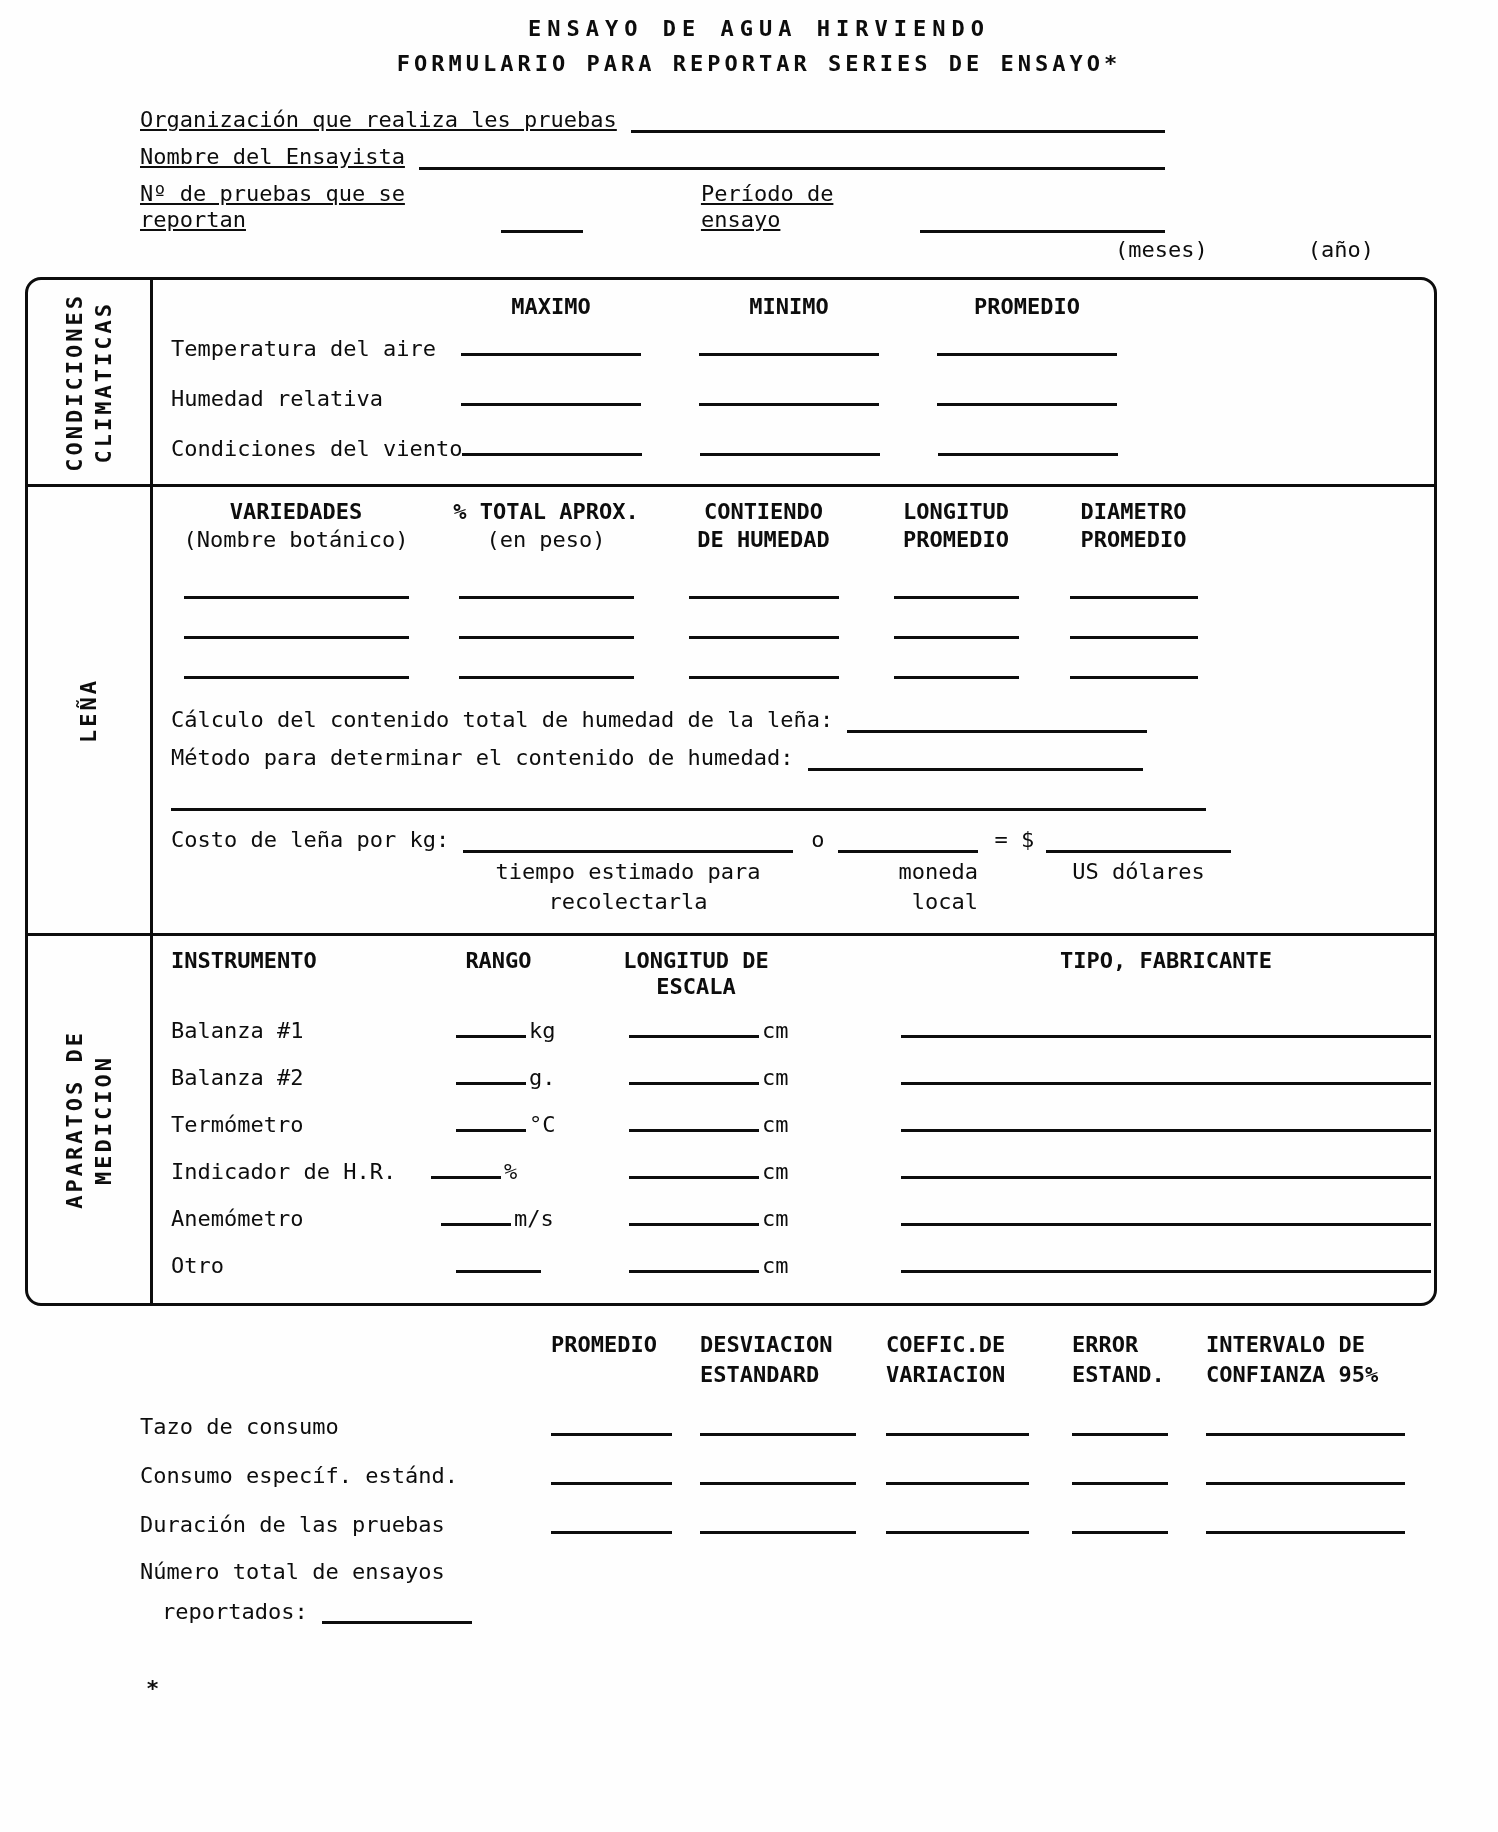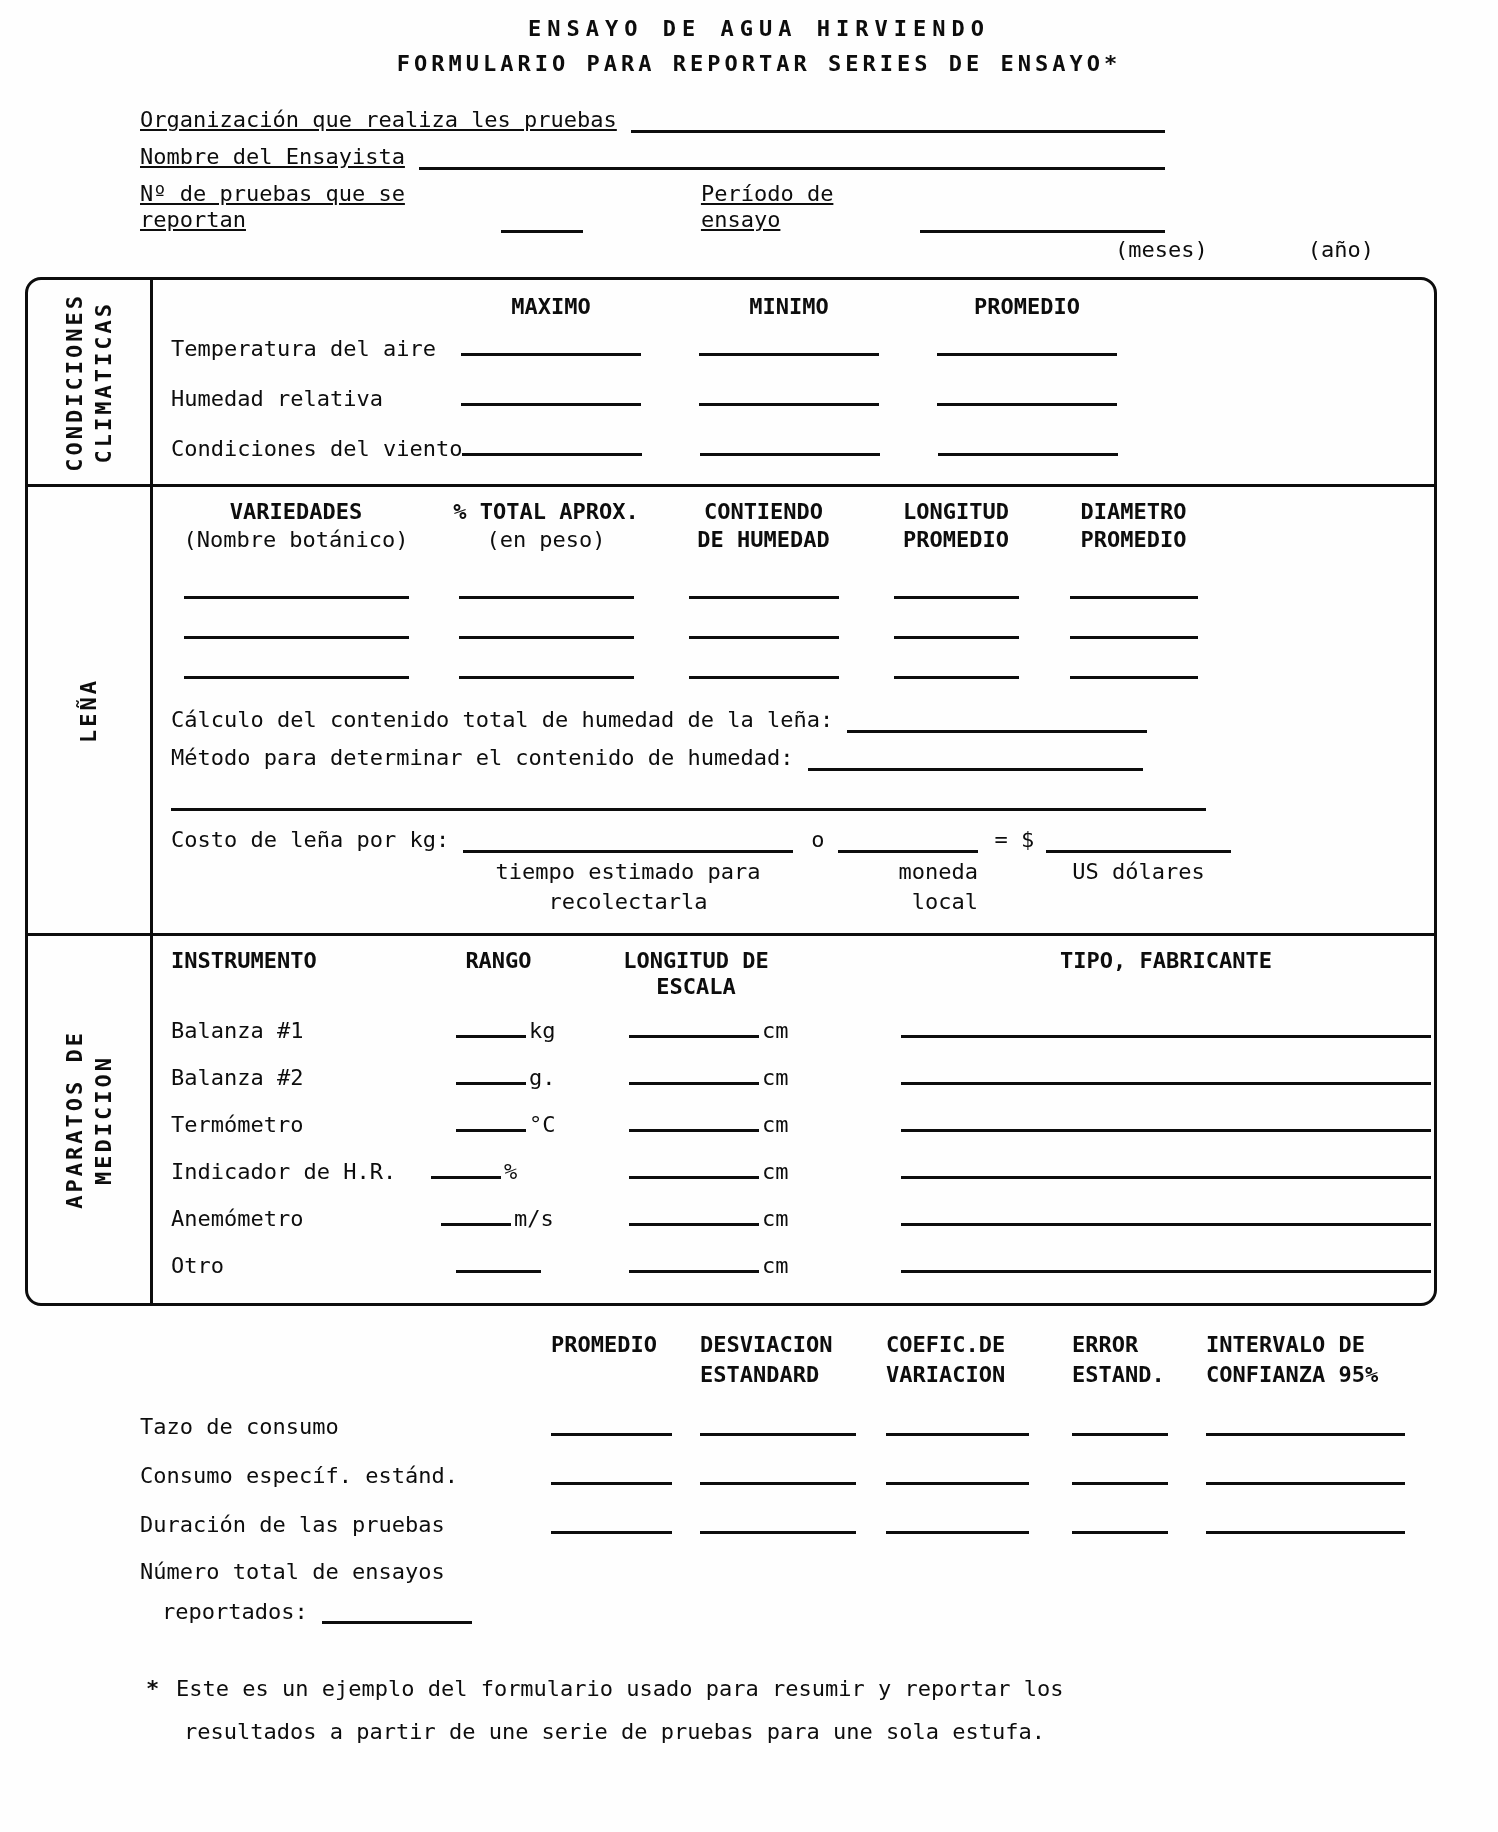--- a/index.html
+++ b/index.html
@@ -332,19 +332,15 @@
       <span>Número total de ensayos</span>
     </div>
     <div class="srow" style="margin-left:162px;">
       <span>reportados:</span>
       <span class="bl" style="width:150px;margin-left:14px;"></span>
     </div>
   </div>
 
   <div class="foot">
     <span class="mark">*</span>
-    <span>
-      <span style="display:block;">Este es un ejemplo del formulario usado para resumir y reportar los</span>
-      <span style="display:block;padding-left:8px;">resultados a partir de une serie de pruebas para une sola estufa.</span>
-    </span>
   </div>
 
 </div>
 
 </body></html>

